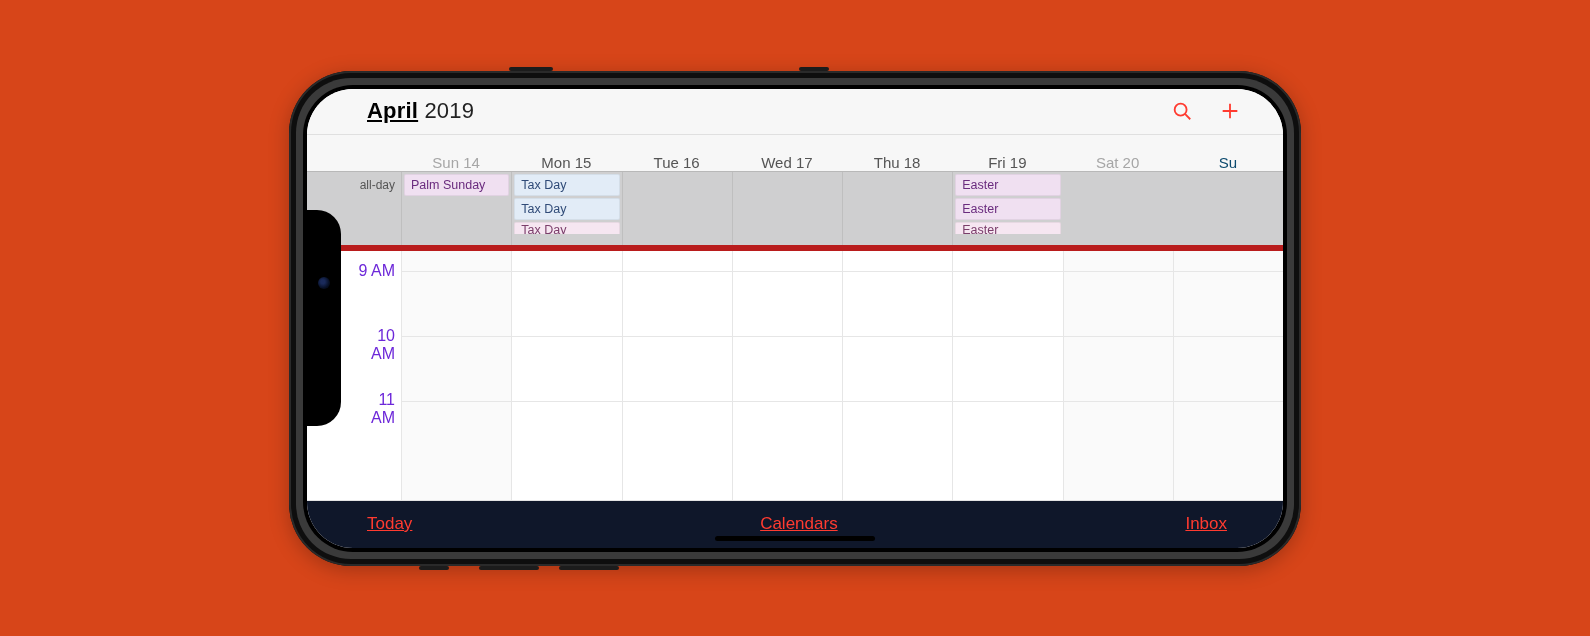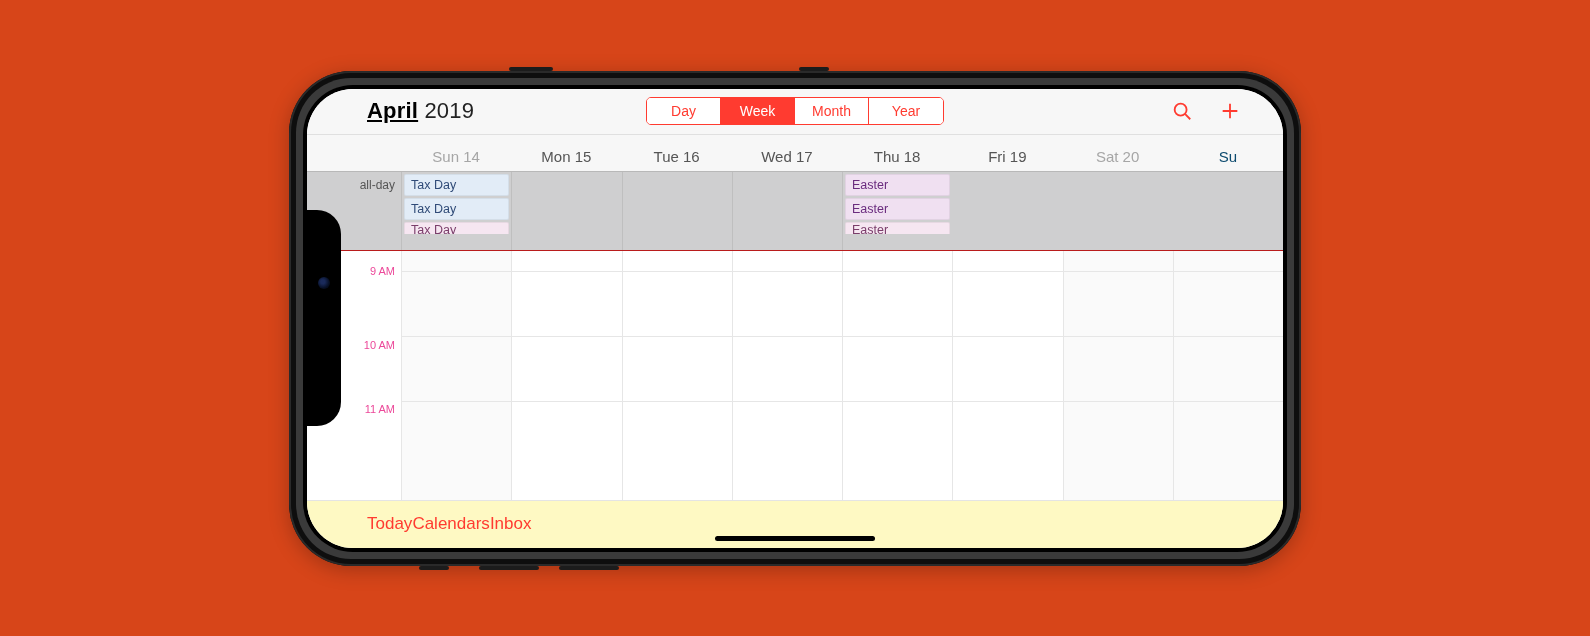--- a/index.html
+++ b/index.html
@@ -104,30 +104,30 @@
   .icon svg { width:100%; height:100%; display:block; }
 
   .day-header {
     height: 36px; display: grid;
     grid-template-columns: 50px repeat(8,1fr);
     background: #f7f7f7;
     align-items: end;
     padding-left: 44px;
     font-size: 15px;
   }
-  .dh-cell { text-align:center; padding-bottom: 6px; color:#555; }
+  .dh-cell { text-align:center; color:#555; }
   .dh-cell.weekend { color:#a6a6a6; }
   .dh-cell.extra { color:#0c4a6e; }
 
   .allday {
     display: grid;
     grid-template-columns: 50px repeat(8,1fr);
     background: #cfcfd0;
     border-top: 1px solid #b8b8b8;
-    border-bottom: 1px solid #b91c1c;
+    border-bottom: 6px solid #b91c1c;
     padding-left: 44px;
     min-height: 80px;
   }
   .allday-label { font-size: 12px; color:#555; padding: 6px 6px 0 0; text-align:right; }
   .allday-col { border-left: 1px solid #bfbfbf; padding: 2px; overflow:hidden; }
   .allday-col:first-of-type { border-left: none; }
   .ev {
     font-size: 12.5px; padding: 3px 6px; margin-bottom: 2px;
     border-radius: 2px; white-space: nowrap; overflow:hidden; text-overflow: ellipsis;
     border: 1px solid rgba(0,0,0,.06);
@@ -140,30 +140,30 @@
   .timegrid {
     flex: 1; overflow: hidden;
     display: grid;
     grid-template-columns: 50px repeat(8,1fr);
     padding-left: 44px;
     background: #fff;
     position: relative;
   }
   .time-col { position: relative; }
   .time-label {
-    position:absolute; right: 6px; font-size: 11px; color:#ec4899; transform: translateY(-50%); text-align: right;
+    position:absolute; right: 6px; font-size: 16px; color:#6d28d9; transform: translateY(-50%); text-align: right;
   }
   .grid-col { border-left:1px solid #e6e6e6; position:relative; }
   .grid-col.weekend { background:#fafafa; }
   .hline { position:absolute; left:0; right:0; height:1px; background:#e6e6e6; }
 
   .toolbar {
-    height: 48px; display:flex; align-items:center; justify-content:flex-start;
-    padding: 0 56px 0 60px; background:#fef9c3; border-top:1px solid #e4e4e4;
-    font-size: 17px; color:#ff3b30;
+    height: 48px; display:flex; align-items:center; justify-content:space-between;
+    padding: 0 56px 0 60px; background:#0f172a; border-top:1px solid #e4e4e4;
+    font-size: 17px; color:#ff3b30;text-decoration:underline;
   }
   .tb-btn { cursor:pointer; }
 </style>
 </head>
 <body>
 
 <div class="phone-frame">
   <div class="side-btn sb-top1"></div>
   <div class="side-btn sb-top2"></div>
   <div class="side-btn sb-bot1"></div>
@@ -176,26 +176,20 @@
             <div class="camera"></div>
           </div>
       <div class="home-indicator"></div>
 
       <div class="app">
 
         <div class="topbar">
           <div class="title">
             <span class="month">April</span>
             <span class="year">2019</span>
-          </div>
-          <div class="segmented">
-            <div class="seg">Day</div>
-            <div class="seg active">Week</div>
-            <div class="seg">Month</div>
-            <div class="seg">Year</div>
           </div>
           <div class="topbar-right">
             <span class="icon">
               <svg viewBox="0 0 24 24" fill="none" stroke="currentColor" stroke-width="2">
                     <circle cx="10.5" cy="10.5" r="6.5"></circle>
                     <line x1="21" y1="21" x2="15.5" y2="15.5"></line>
                   </svg>
             </span>
             <span class="icon">
               <svg viewBox="0 0 24 24" fill="none" stroke="currentColor" stroke-width="2">
@@ -214,20 +208,23 @@
           <div class="dh-cell">Wed 17</div>
           <div class="dh-cell">Thu 18</div>
           <div class="dh-cell">Fri 19</div>
           <div class="dh-cell weekend">Sat 20</div>
           <div class="dh-cell extra">Su</div>
         </div>
 
         <div class="allday">
           <div class="allday-label">all-day</div>
           <div class="allday-col">
+                <div class="ev purple">Palm Sunday</div>
+              </div>
+          <div class="allday-col">
                 <div class="ev blue">Tax Day</div>
                 <div class="ev blue">Tax Day</div>
                 <div class="ev pink cutoff">Tax Day</div>
               </div>
           <div class="allday-col"></div>
           <div class="allday-col"></div>
           <div class="allday-col"></div>
           <div class="allday-col">
                 <div class="ev purple">Easter</div>
                 <div class="ev purple">Easter</div>

